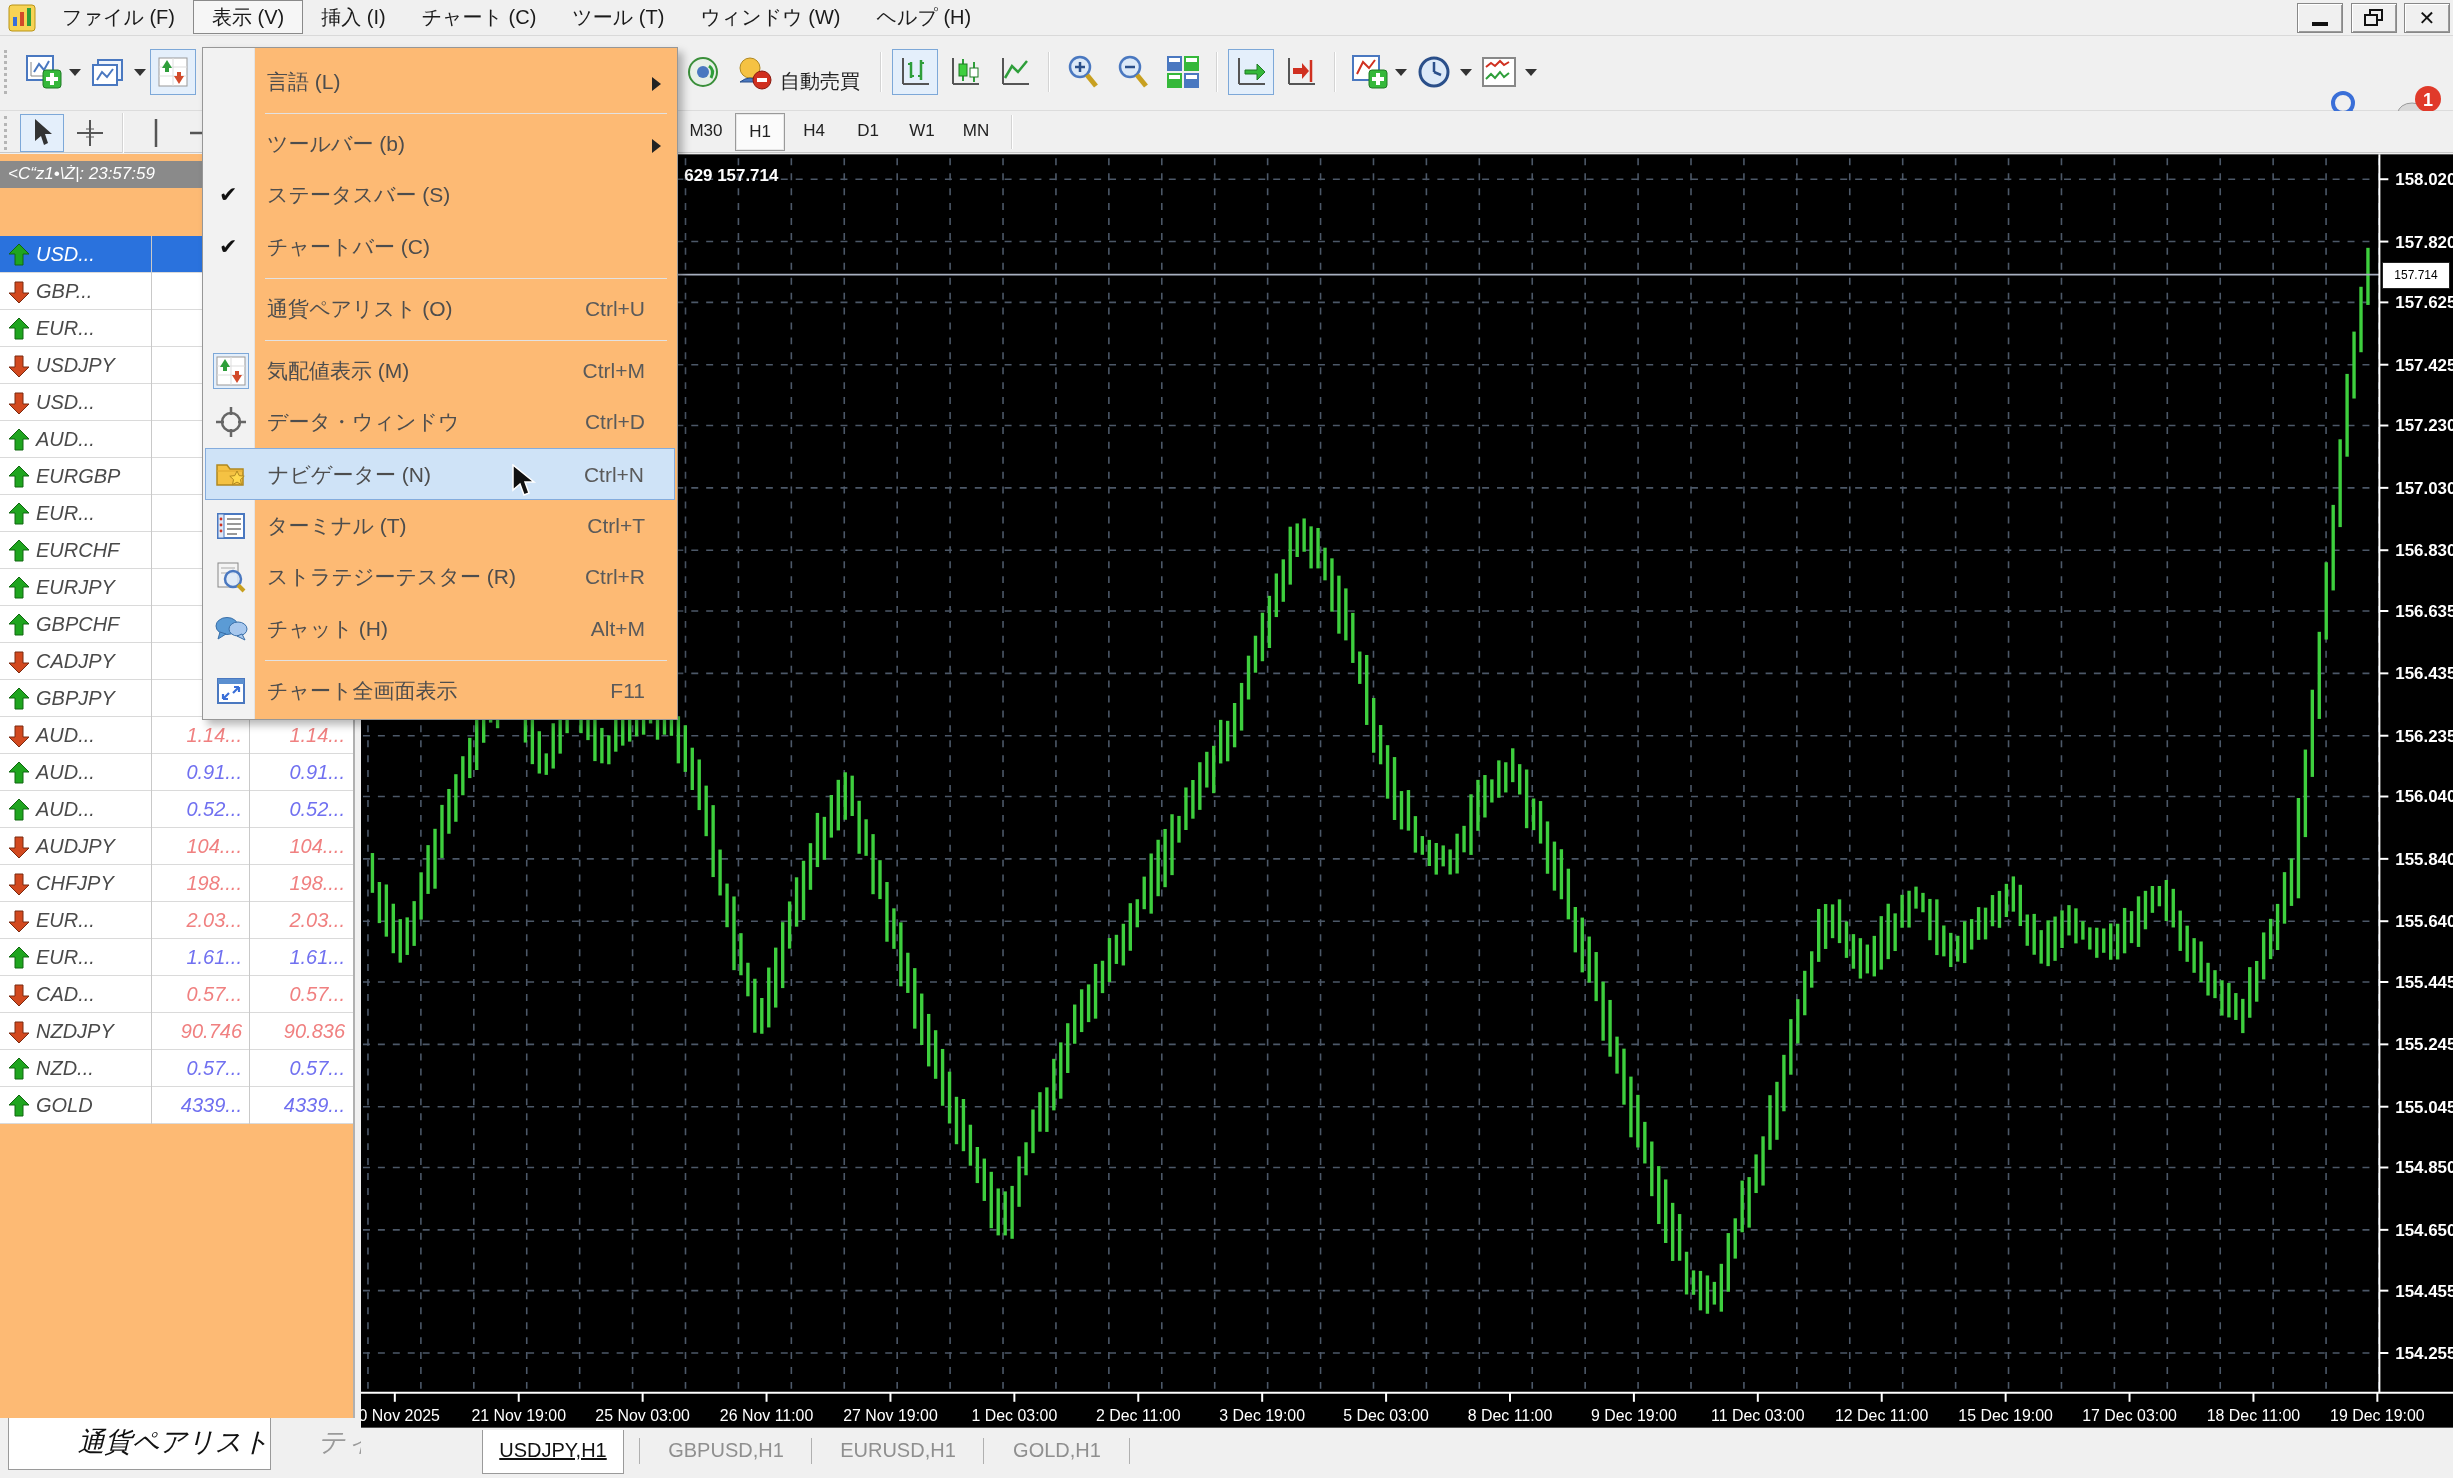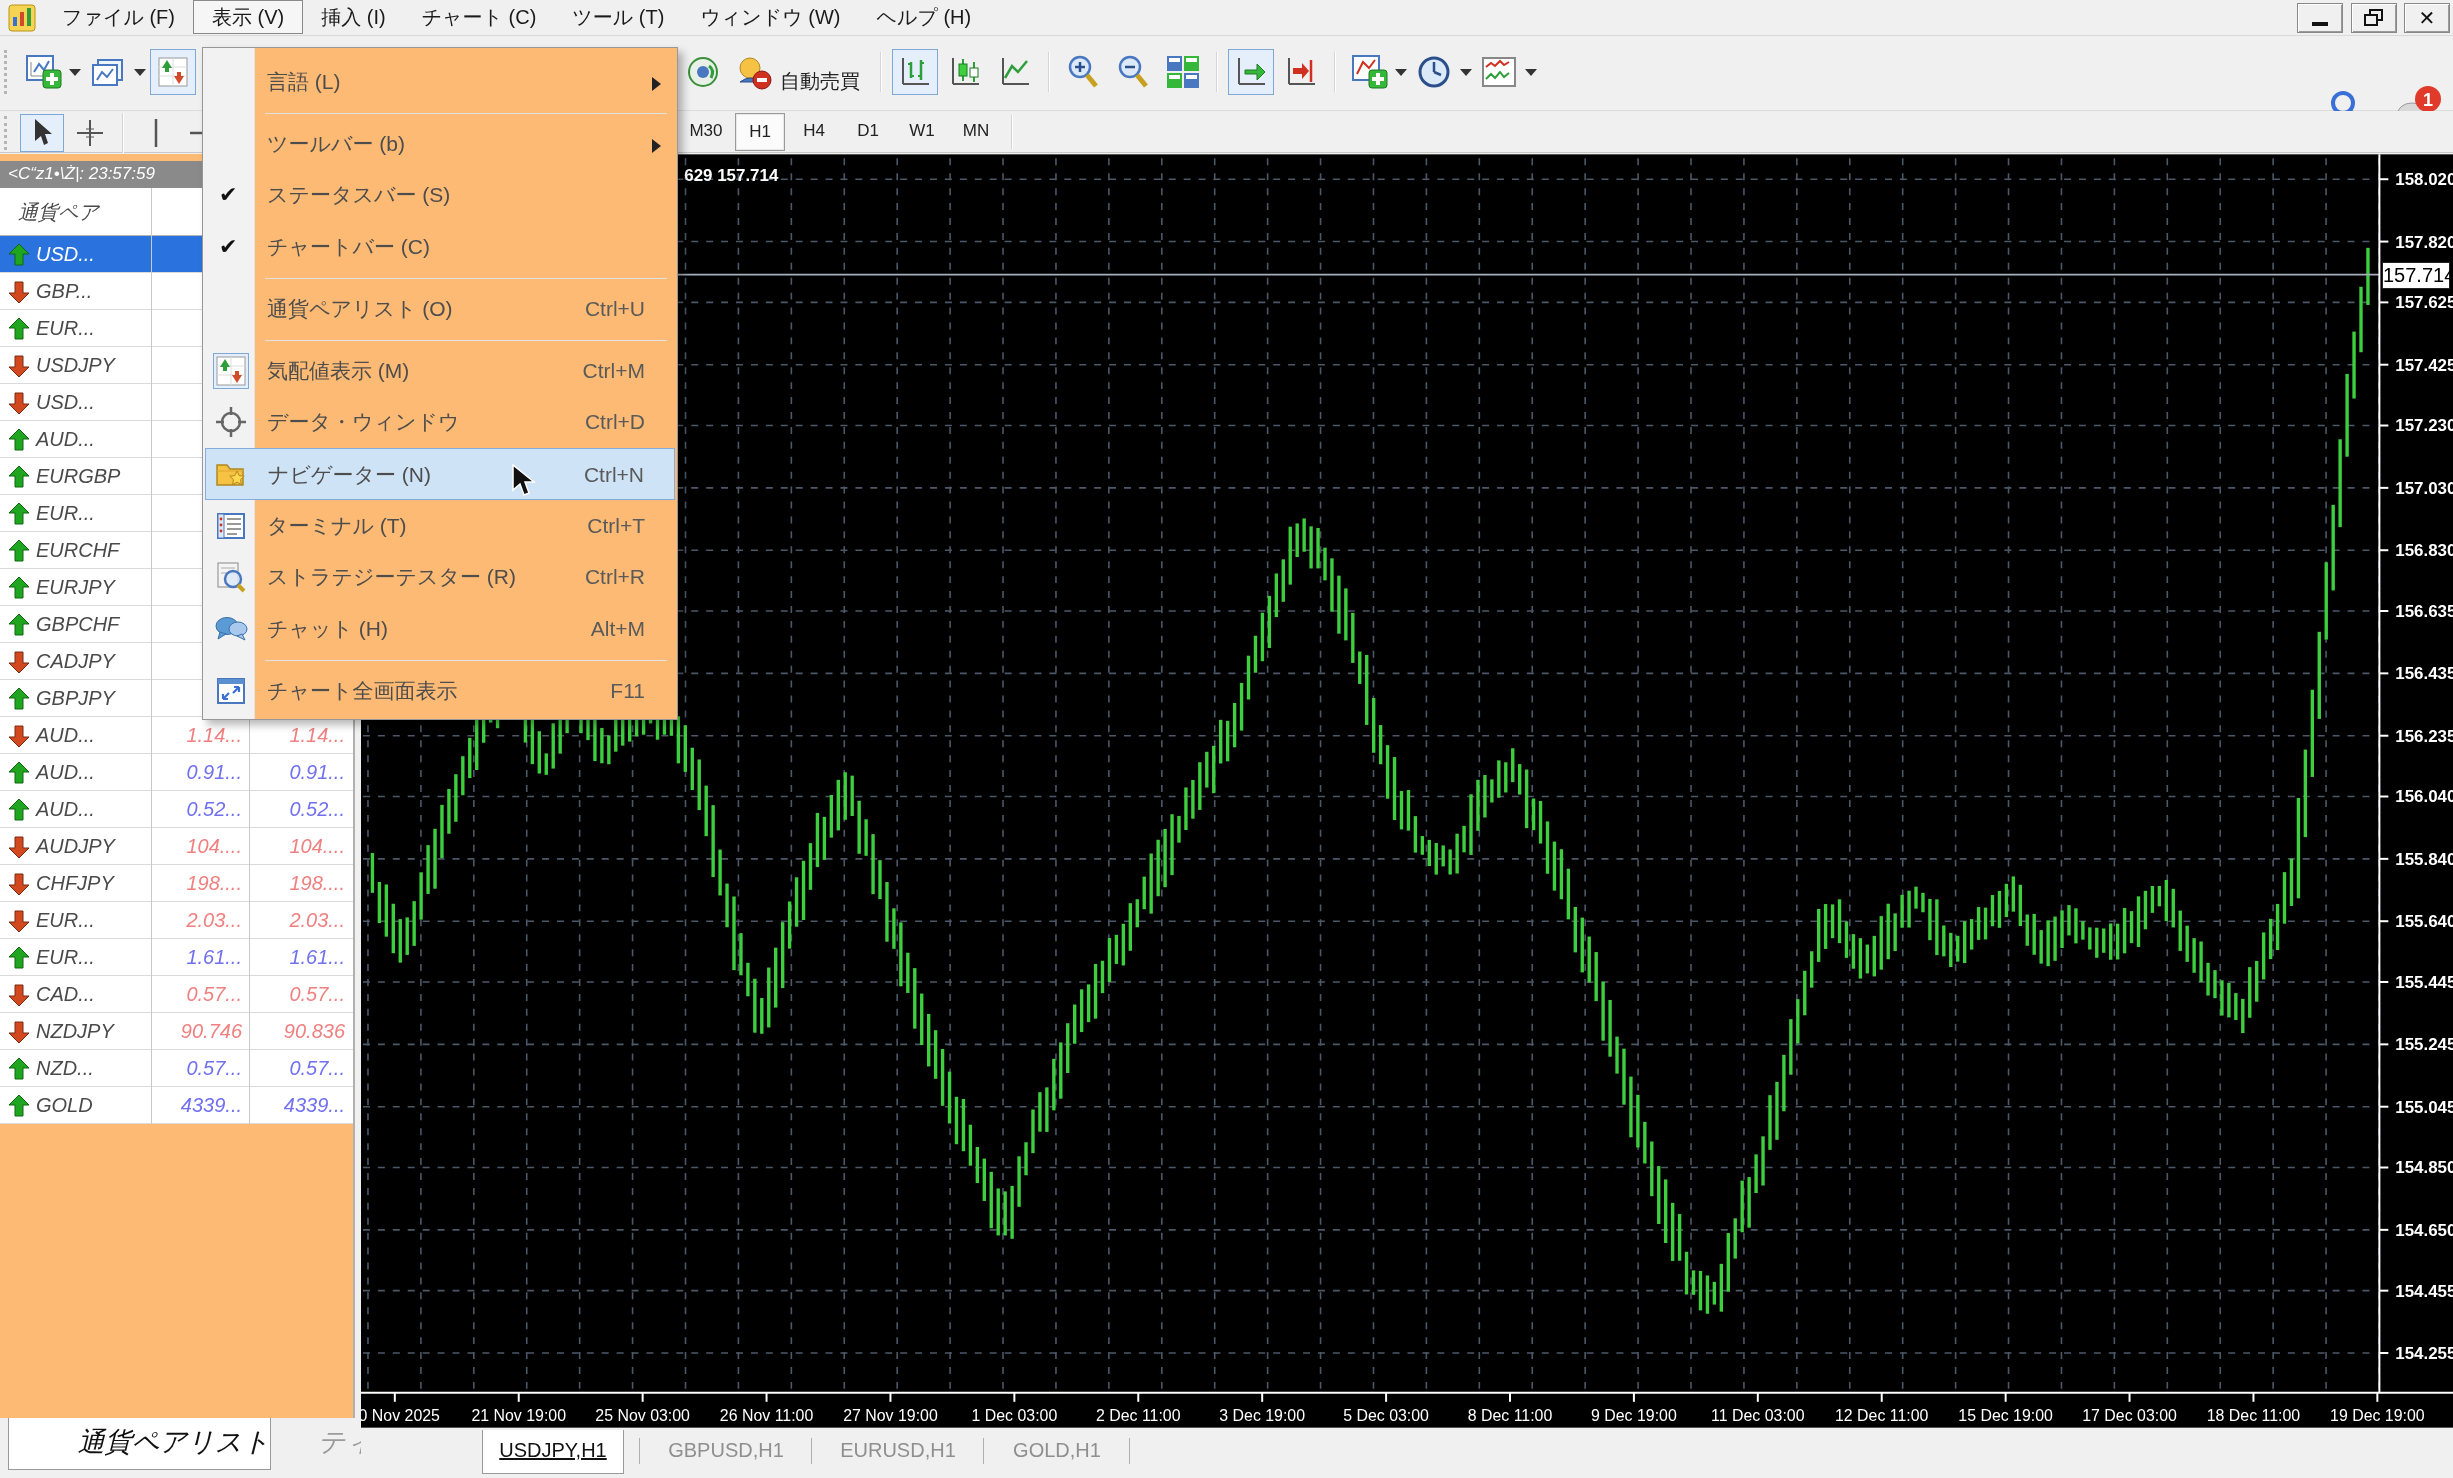--- a/index.html
+++ b/index.html
@@ -69,21 +69,21 @@
   .dditem .chk { position:absolute; left:14px; top:0; font-size:22px; color:#111; line-height:52px; font-weight:bold; }
   .dditem .sub { position:absolute; right:14px; top:21px; width:0; height:0; border-top:7px solid transparent; border-bottom:7px solid transparent; border-left:9px solid #222; }
   .dditem.hl { background:#cfe3f7; border:1px solid #84acdd; }
   .dditem .ic { position:absolute; left:8px; top:8px; width:36px; height:36px; display:flex; align-items:center; justify-content:center; }
   .dditem .ic.boxed { border:1px solid #7da8d8; background:#e4effb; }
   .ddsep { position:absolute; left:62px; width:402px; height:1px; background:#e2e2e2; }
 
   .searchgroup { position:absolute; right:10px; top:48px; display:flex; gap:26px; align-items:center; }
 
   .pricetag { position:absolute; left:2382px; top:262px; width:68px; height:27px; background:#fff; border:1px solid #222;
-              color:#000; font-size:20px; line-height:25px; text-align:center; z-index:5; }
+              color:#000; font-size:12px; line-height:25px; text-align:center; z-index:5; }
   svg text { font-family:"Liberation Sans","DejaVu Sans",sans-serif; }
 </style>
 </head>
 <body>
 
 <div id="root">
 
   <div class="menubar">
     <svg class="appicon" viewBox="0 0 28 28">
       <rect x="1" y="1" width="26" height="26" rx="3" fill="#f7d354" stroke="#b99416"></rect>
@@ -346,24 +346,20 @@
         <div class="tfbtn">H4</div>
         <div class="tfbtn">D1</div>
         <div class="tfbtn">W1</div>
         <div class="tfbtn">MN</div>
         <div class="tbsep" style="height: 34px;"></div>
       </div>
   </div>
 
   <div class="mw">
     <div class="mwtitle">&lt;C“z1•\Ż|: 23:57:59</div>
-    <div class="mwheader">
-      <span>通貨ペア</span>
-      <span style="position:absolute;left:151px;top:0;width:1px;height:48px;background:#c9c9c9;"></span>
-    </div>
     <div class="mwrows" id="mwRows">
         <div class="mwrow sel">
           <svg class="mwarrow" width="22" height="24" viewBox="0 0 22 24">
             <path d="M11 1 L21 11 L15 11 L15 22 L7 22 L7 11 L1 11 Z" fill="#1fa51f" stroke="#116611"></path>
           </svg>
           <div class="sym">USD...</div>
           <div class="c1"></div>
           <div class="c2"></div>
           <div class="bid" style="color: rgb(112, 112, 240);">0.</div>
           <div class="ask" style="color: rgb(112, 112, 240);"></div>

